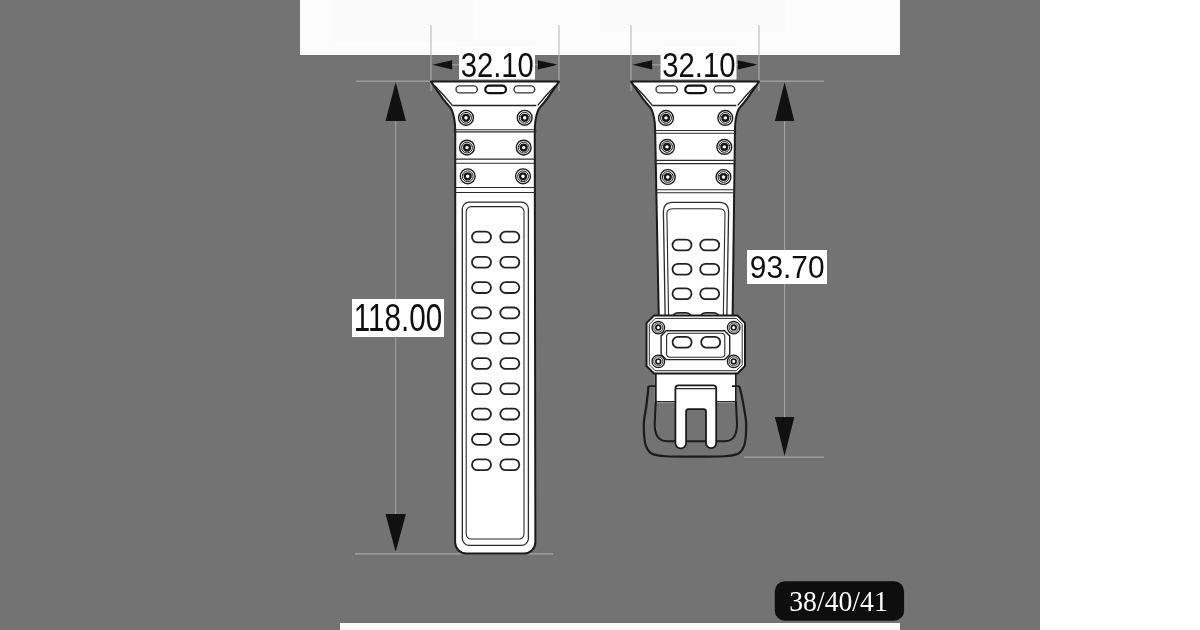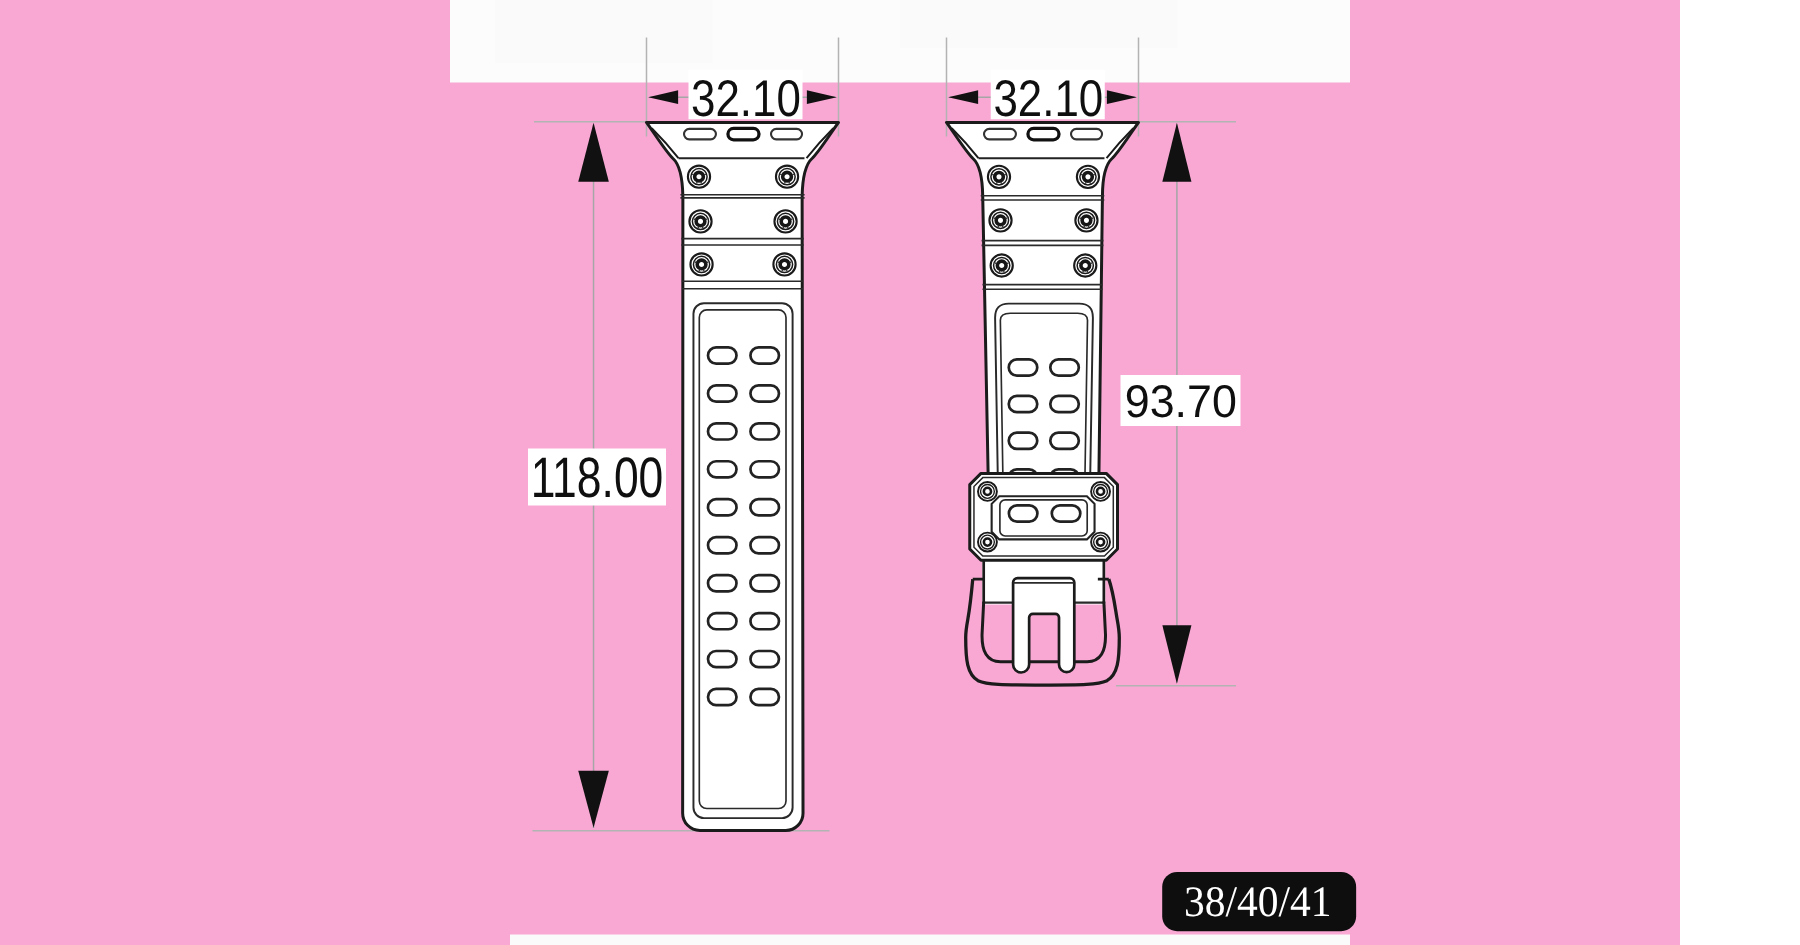--- a/index.html
+++ b/index.html
@@ -1,16 +1,16 @@
 <!DOCTYPE html>
 <html><head>
 <meta charset="utf-8">
 <style>
 html,body{margin:0;padding:0;background:#fff;}
-.wrap{position:relative;width:1120px;height:630px;overflow:hidden;background:#f9a8d4;}
+.wrap{position:relative;width:1040px;height:630px;overflow:hidden;background:#737373;}
 svg{display:block;}
 text{font-family:"Liberation Sans",sans-serif;}
 .serif{font-family:"Liberation Serif",serif;}
 </style>
 </head>
 <body>
 <div class="wrap">
 <svg width="1200" height="630" viewBox="0 0 1200 630">
 <defs>
 <g id="screw">

